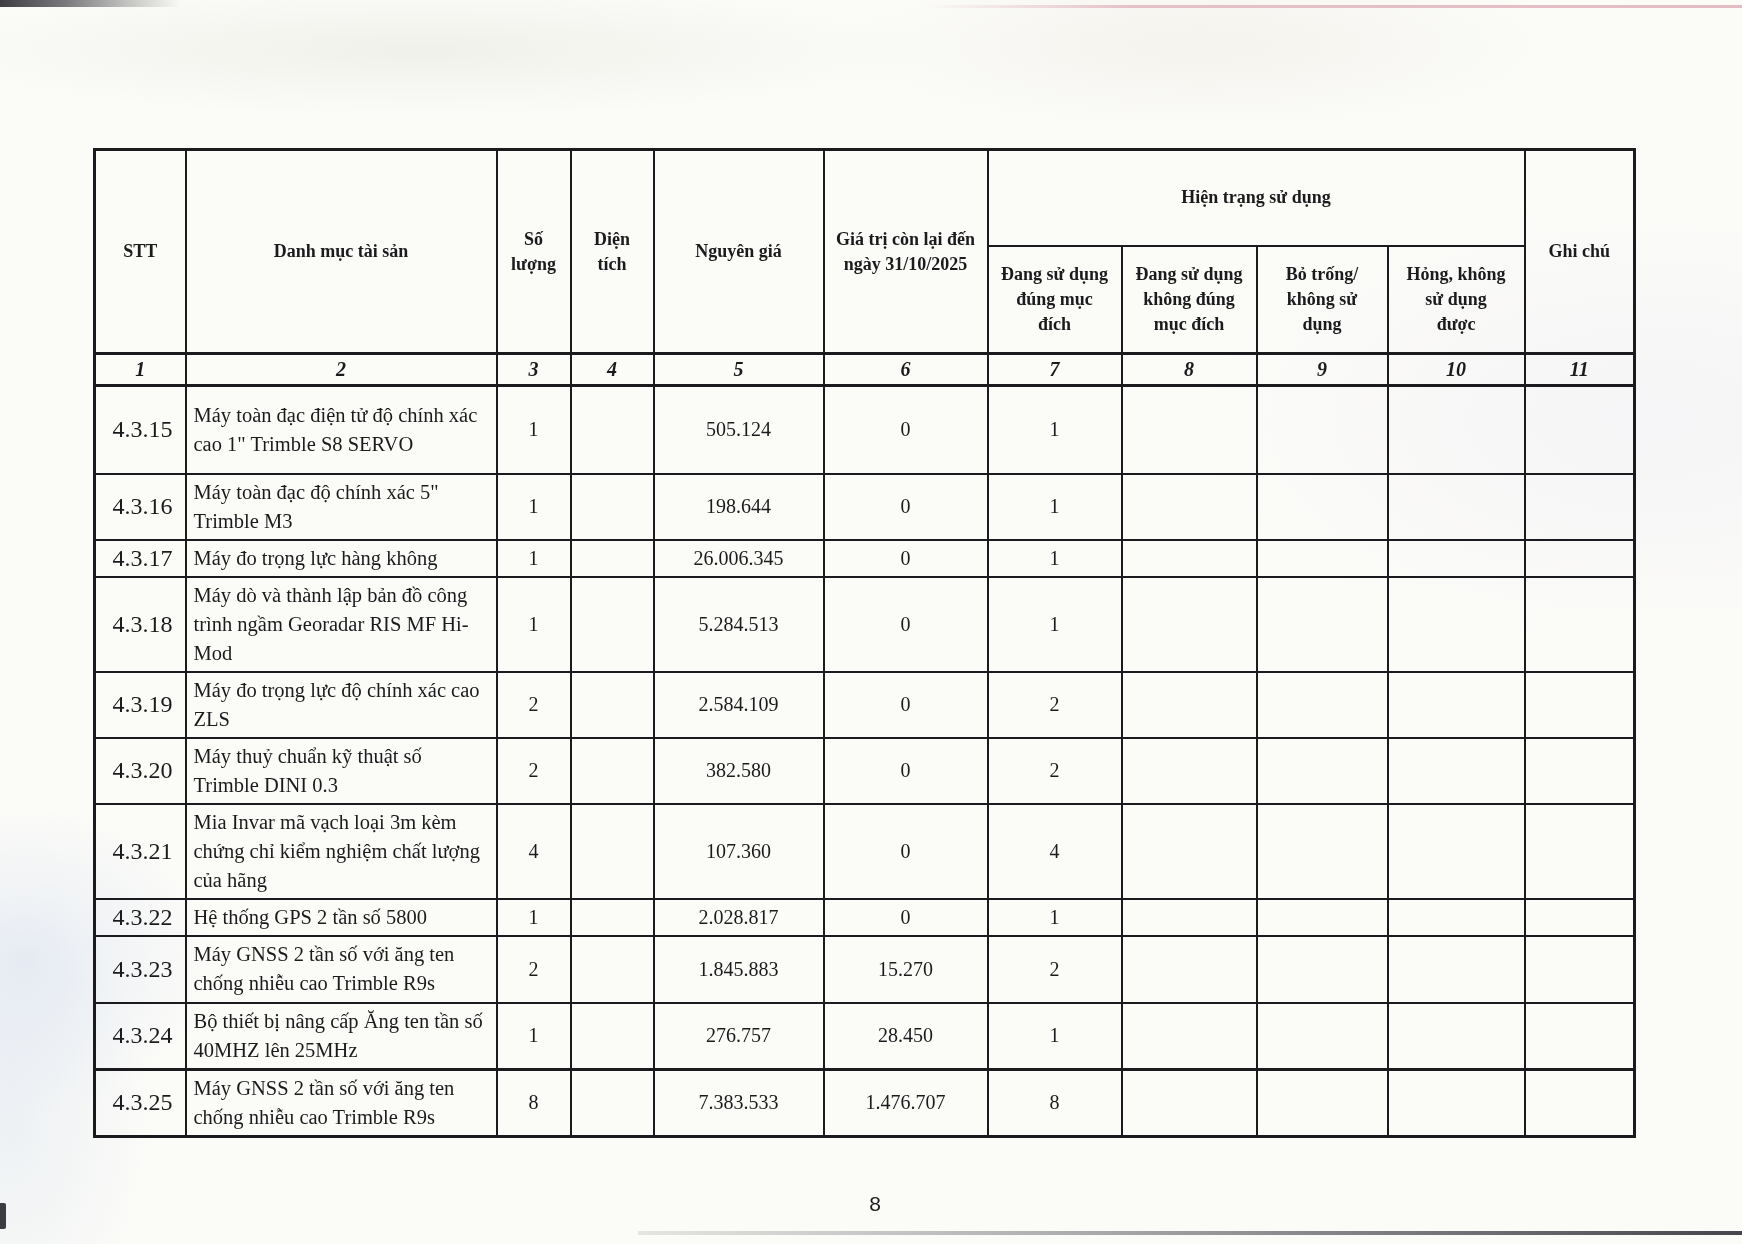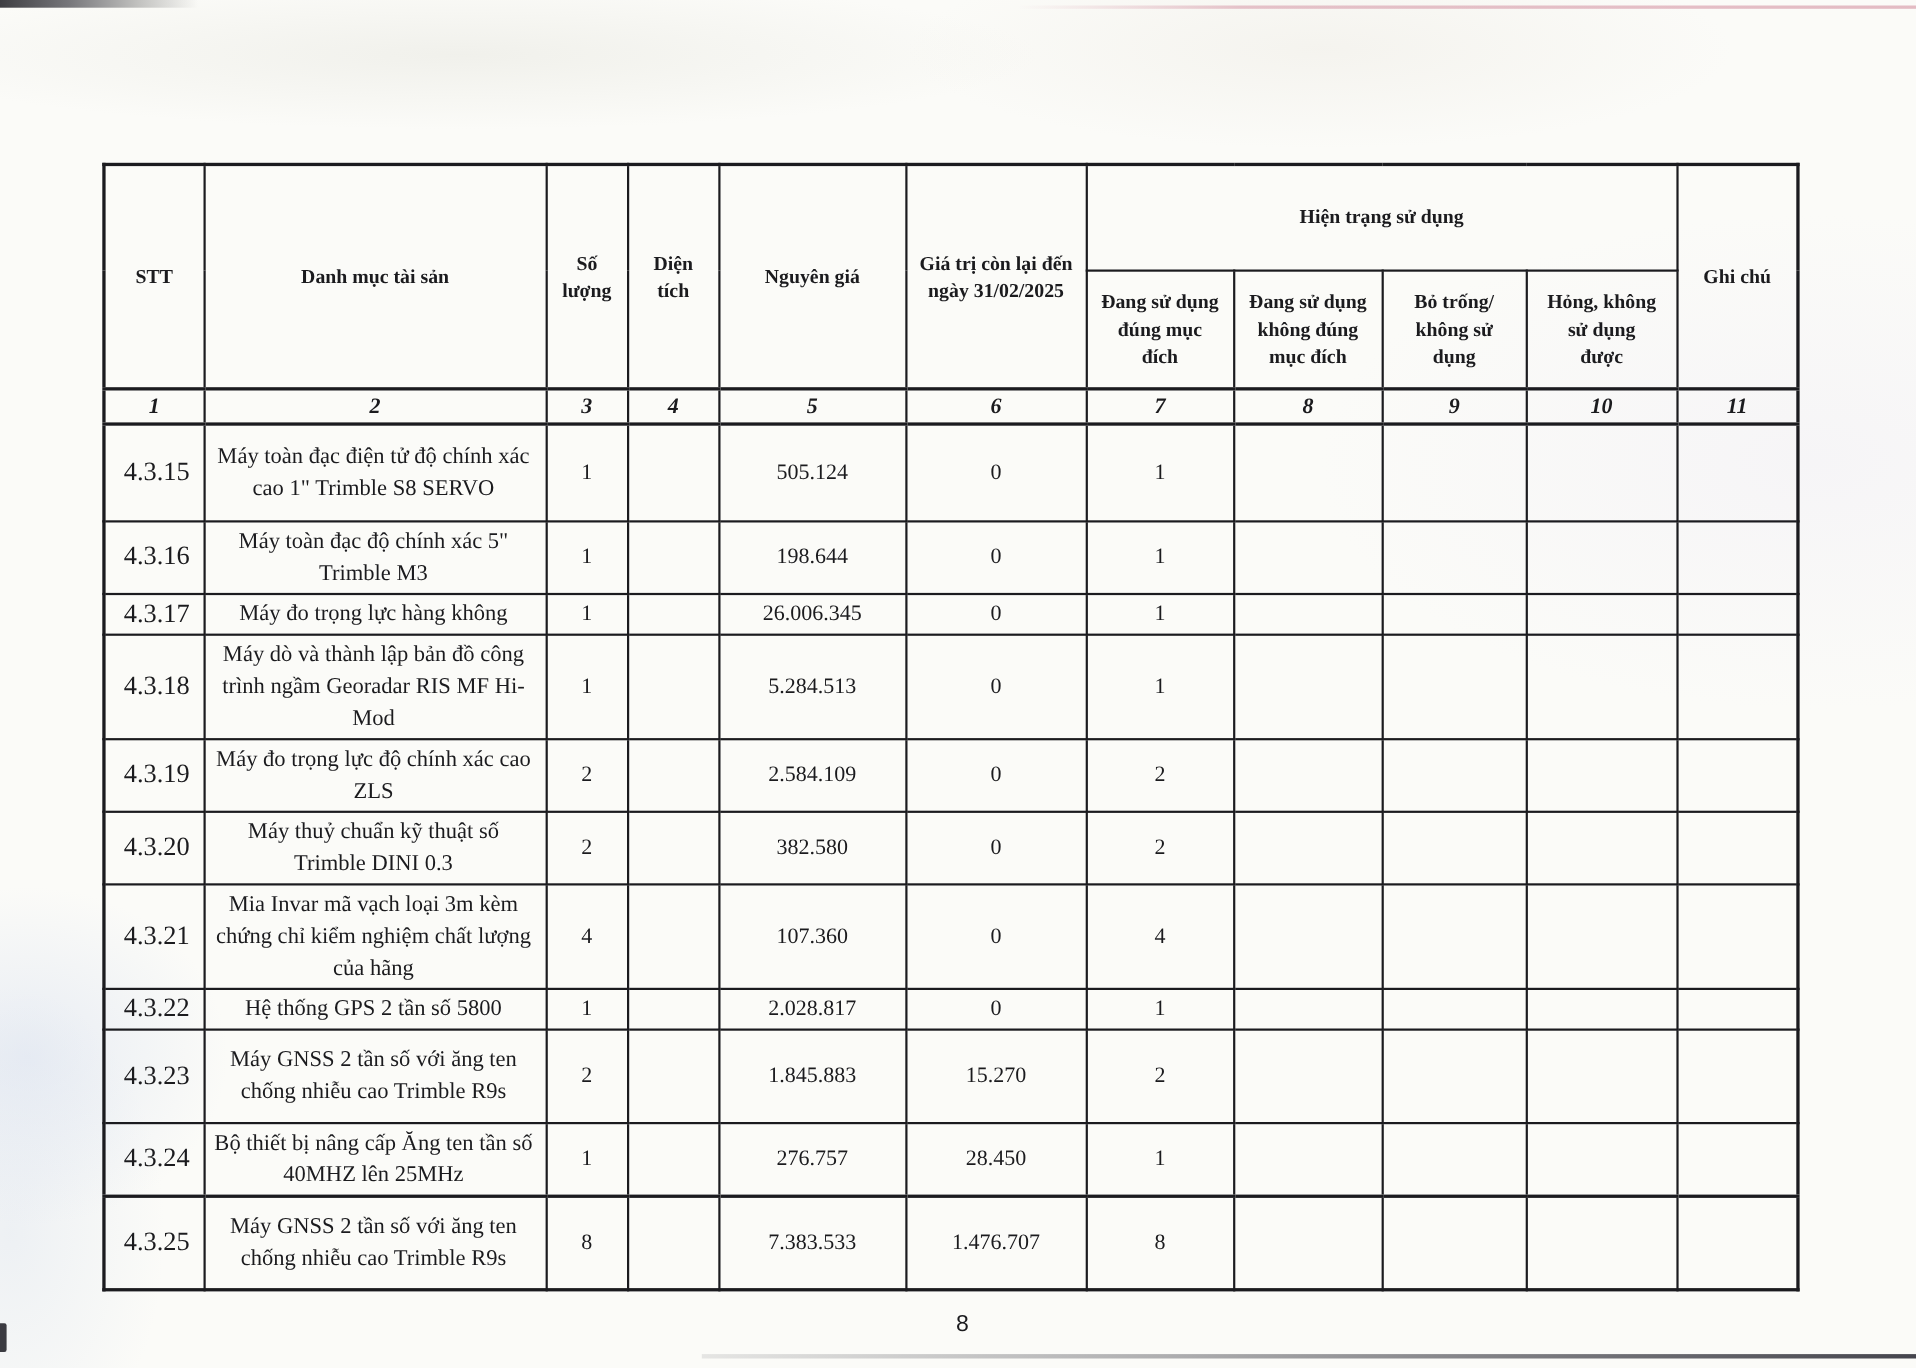--- a/index.html
+++ b/index.html
@@ -80,30 +80,30 @@
 
   td.c-stt {
     font-size: 24px;
     text-align: right;
     padding-right: 12px;
     white-space: nowrap;
   }
   td.c-asset {
     font-size: 20.5px;
     line-height: 29px;
-    text-align: center;
+    text-align: left;
     padding: 3px 10px 3px 7px;
   }
   td.c-num {
     font-size: 20px;
     text-align: center;
   }
 
   tr.h88 { height: 88px; }
-  tr.h86 { height: 85px; }
+  tr.h86 { height: 67px; }
   tr.h60 { height: 60px; }
   tr.h58 { height: 58px; }
   tr.h30 { height: 30px; }
   tr.h28 { height: 28px; }
   tr.row-last td { border-top: 3px solid #1b1b1f; }
 
   .page-number {
     position: absolute;
     left: 845px; top: 1192px;
     width: 60px;
@@ -136,21 +136,21 @@
       <col style="width:110px">
   </colgroup>
 
   <tbody>
       <tr class="hrow1">
     <th rowspan="2">STT</th>
     <th rowspan="2">Danh mục tài sản</th>
     <th rowspan="2">Số lượng</th>
     <th rowspan="2">Diện tích</th>
     <th rowspan="2">Nguyên giá</th>
-    <th rowspan="2">Giá trị còn lại đến ngày 31/02/2025</th>
+    <th rowspan="2">Giá trị còn lại đến ngày 31/10/2025</th>
     <th colspan="4">Hiện trạng sử dụng</th>
     <th rowspan="2">Ghi chú</th>
   </tr>
   <tr class="hrow2">
     <th class="h-usage-right">Đang sử dụng đúng mục đích</th>
     <th class="h-usage-wrong">Đang sử dụng không đúng mục đích</th>
     <th class="h-vacant">Bỏ trống/ không sử dụng</th>
     <th class="h-broken">Hỏng, không sử dụng được</th>
   </tr>
 

